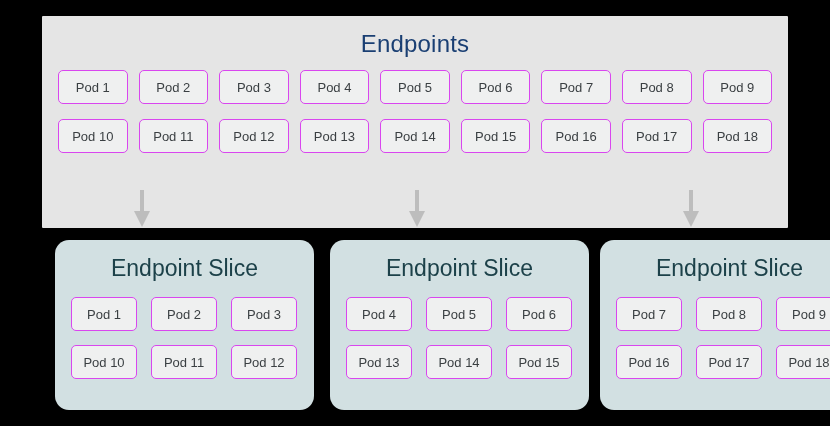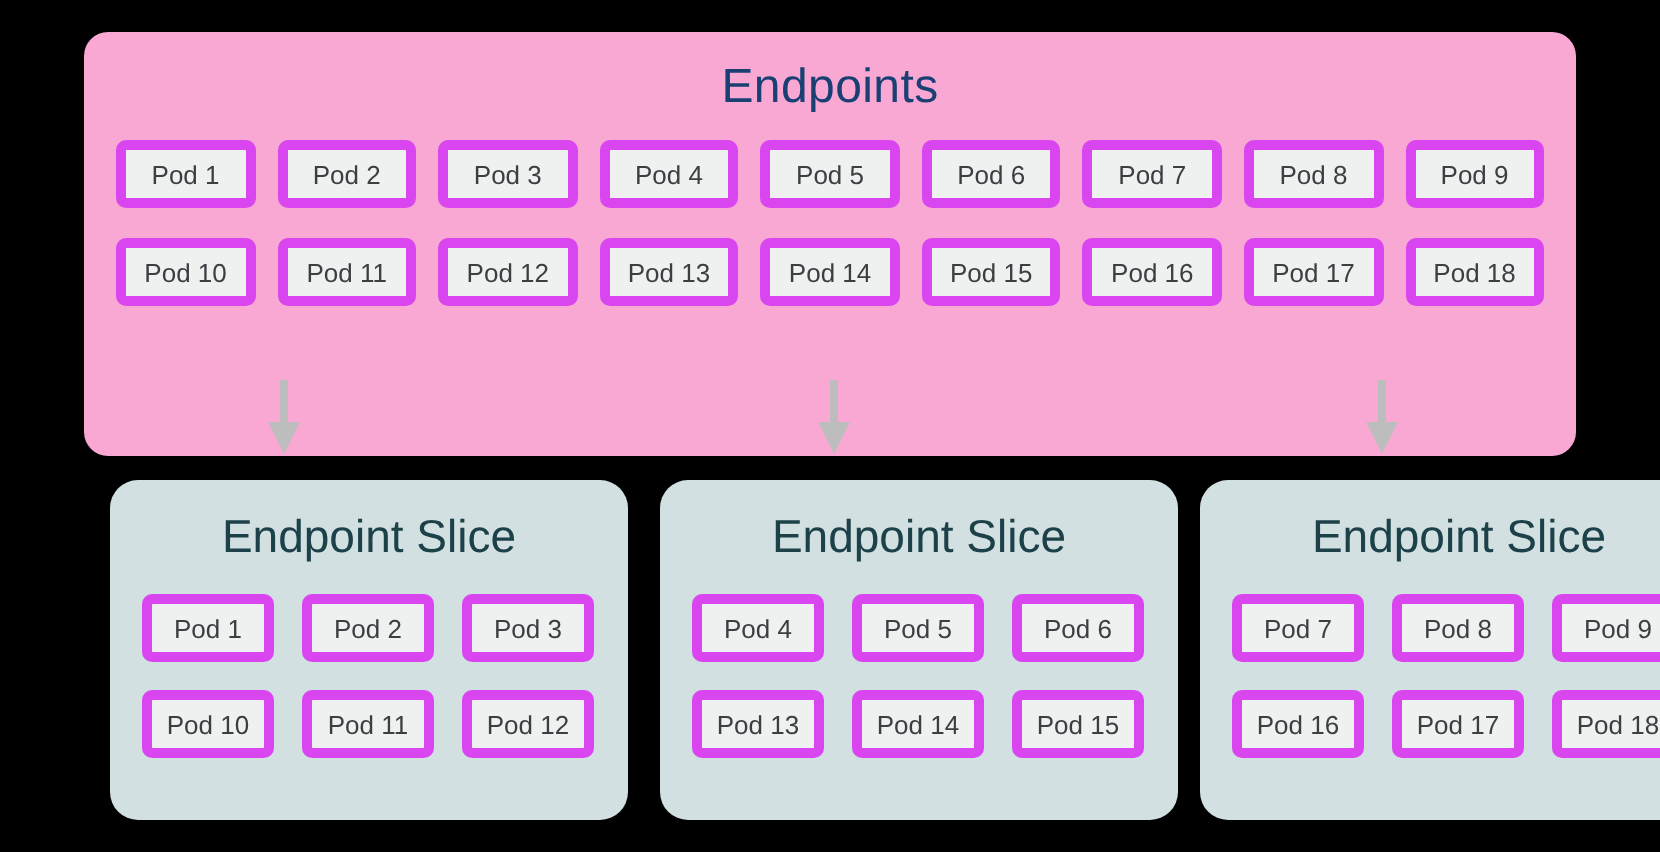--- a/index.html
+++ b/index.html
@@ -23,22 +23,22 @@
     background: #000000;
   }
 
   
   .endpoints-panel {
     position: absolute;
     left: 42px;
     top: 16px;
     width: 746px;
     height: 212px;
-    background: #f9a8d4;
-    border-radius: 12px;
+    background: #e5e5e5;
+    border-radius: 1px;
     box-sizing: border-box;
   }
 
   .endpoints-title {
     position: absolute;
     left: 0;
     top: 13px;
     width: 100%;
     text-align: center;
     font-size: 24px;
@@ -61,21 +61,21 @@
     gap: 11px;
   }
   .endpoints-row .pod {
     width: 70px;
     height: 34px;
   }
 
   
   .pod {
     background: #eff0f0;
-    border: 5px solid #d946ef;
+    border: 1px solid #d946ef;
     border-radius: 5px;
     display: flex;
     align-items: center;
     justify-content: center;
     font-size: 13px;
     color: #3a3f42;
     box-sizing: border-box;
     white-space: nowrap;
   }
 

